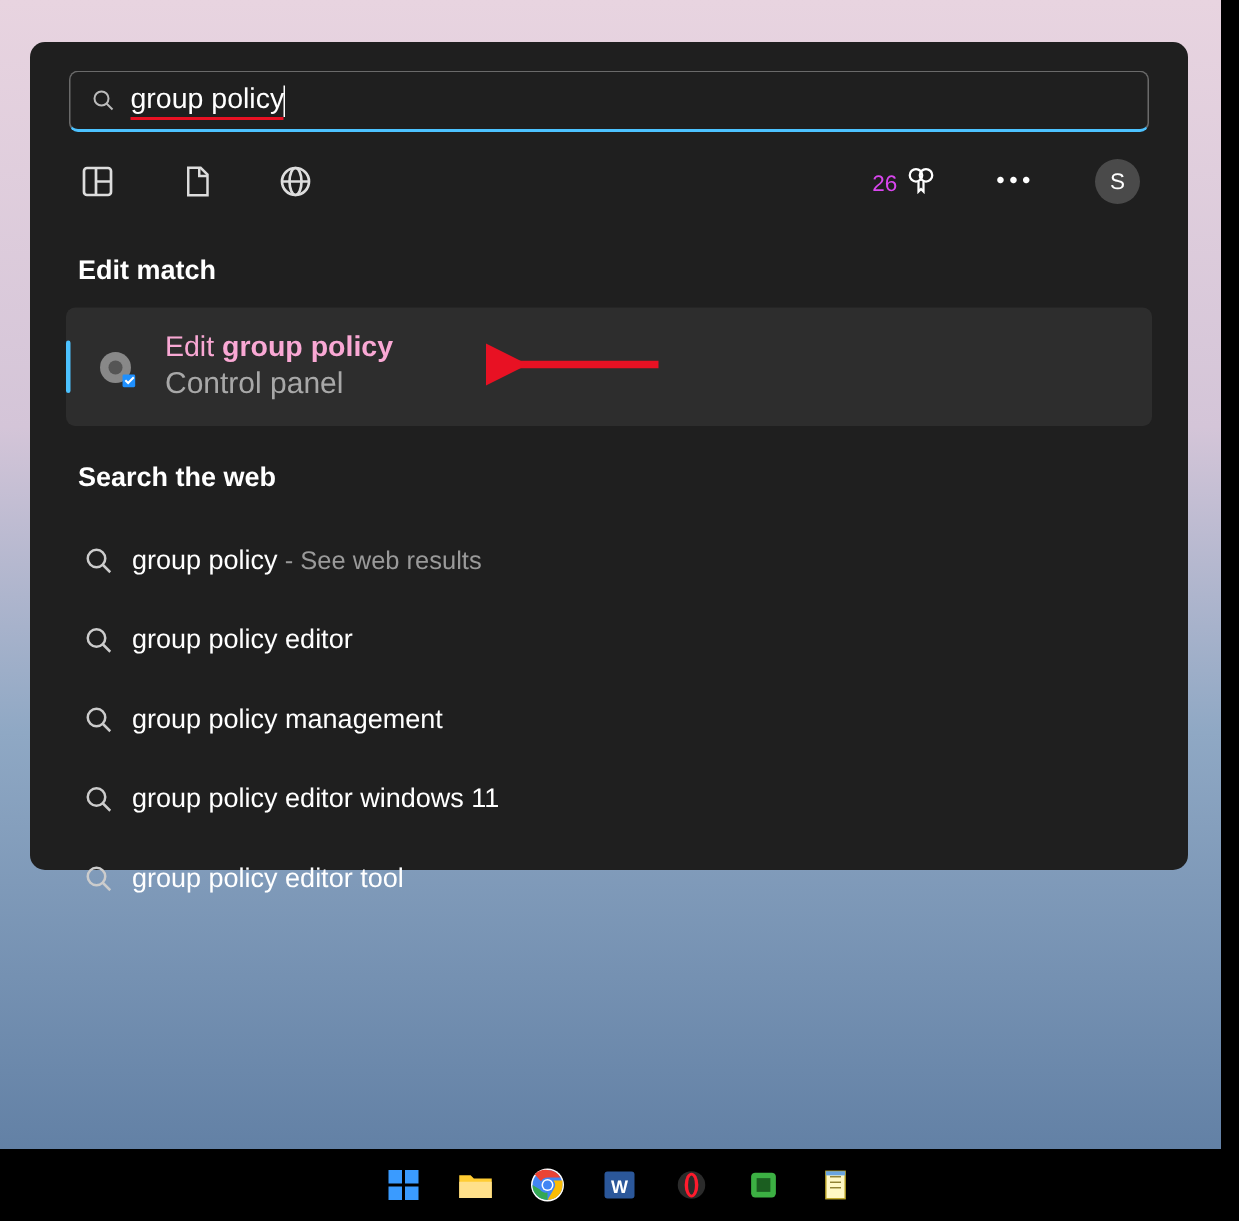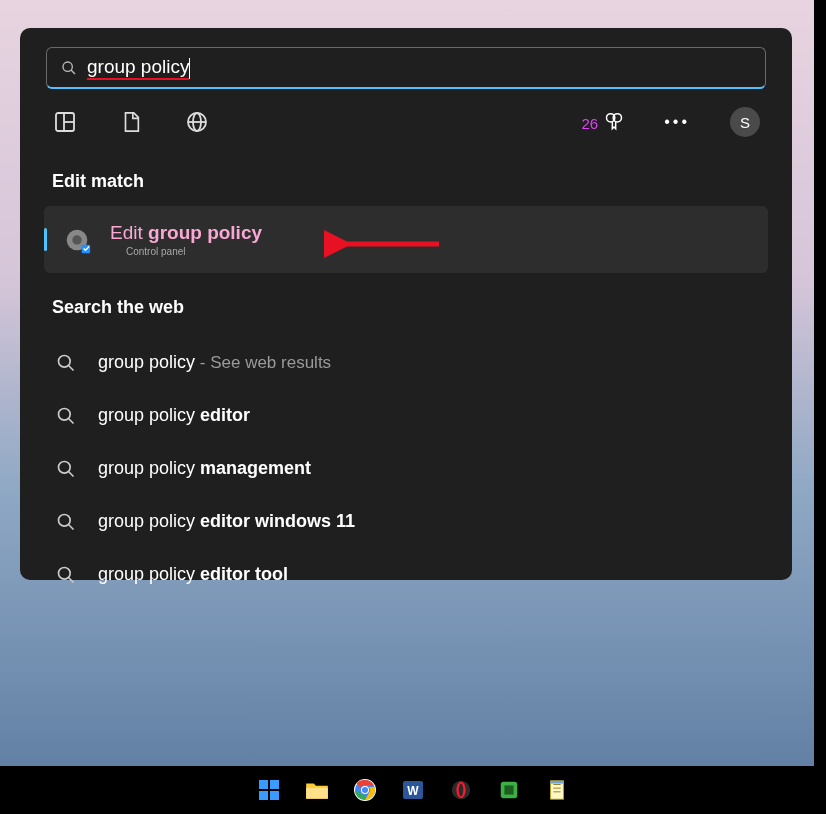--- a/index.html
+++ b/index.html
@@ -95,41 +95,41 @@
   }
   .best-match-card .accent {
     position:absolute; left:0; top:22px; bottom:22px; width:3px;
     background:#4cc2ff; border-radius:2px;
   }
   .gear-icon {
     width:30px;height:30px;
   }
   .bm-title { font-size:19px; color:#f9a8d4; }
   .bm-title .bold { font-weight:600; }
-  .bm-sub { font-size:10px; color:#a8a8a8; margin-top:2px;margin-left:16px; }
+  .bm-sub { font-size:20px; color:#a8a8a8; margin-top:2px; }
   .arrow-annot {
     position:absolute;
     left: 280px;
     top: 18px;
     pointer-events:none;
   }
   .web-list {
     padding: 4px 18px;
   }
   .web-item {
-    display:flex; align-items:center; gap:22px;
+    display:flex; align-items:center; gap:12px;
     padding: 16px 2px;
     cursor:pointer;
     font-size:18px;
   }
   .web-item .mag2 {
     width:20px;height:20px; color:#ccc; flex-shrink:0;
   }
   .web-item .txt { color:#fff; }
-  .web-item .txt b { font-weight:700; }
+  .web-item .txt b { font-weight:400; }
   .web-item .hint { color:#9a9a9a; font-size:17px; }
   .taskbar {
     position:absolute;
     bottom:0; left:0; right:0;
     height:48px;
     background:#000;
     display:flex;
     align-items:center;
     justify-content:center;
     gap:22px;

